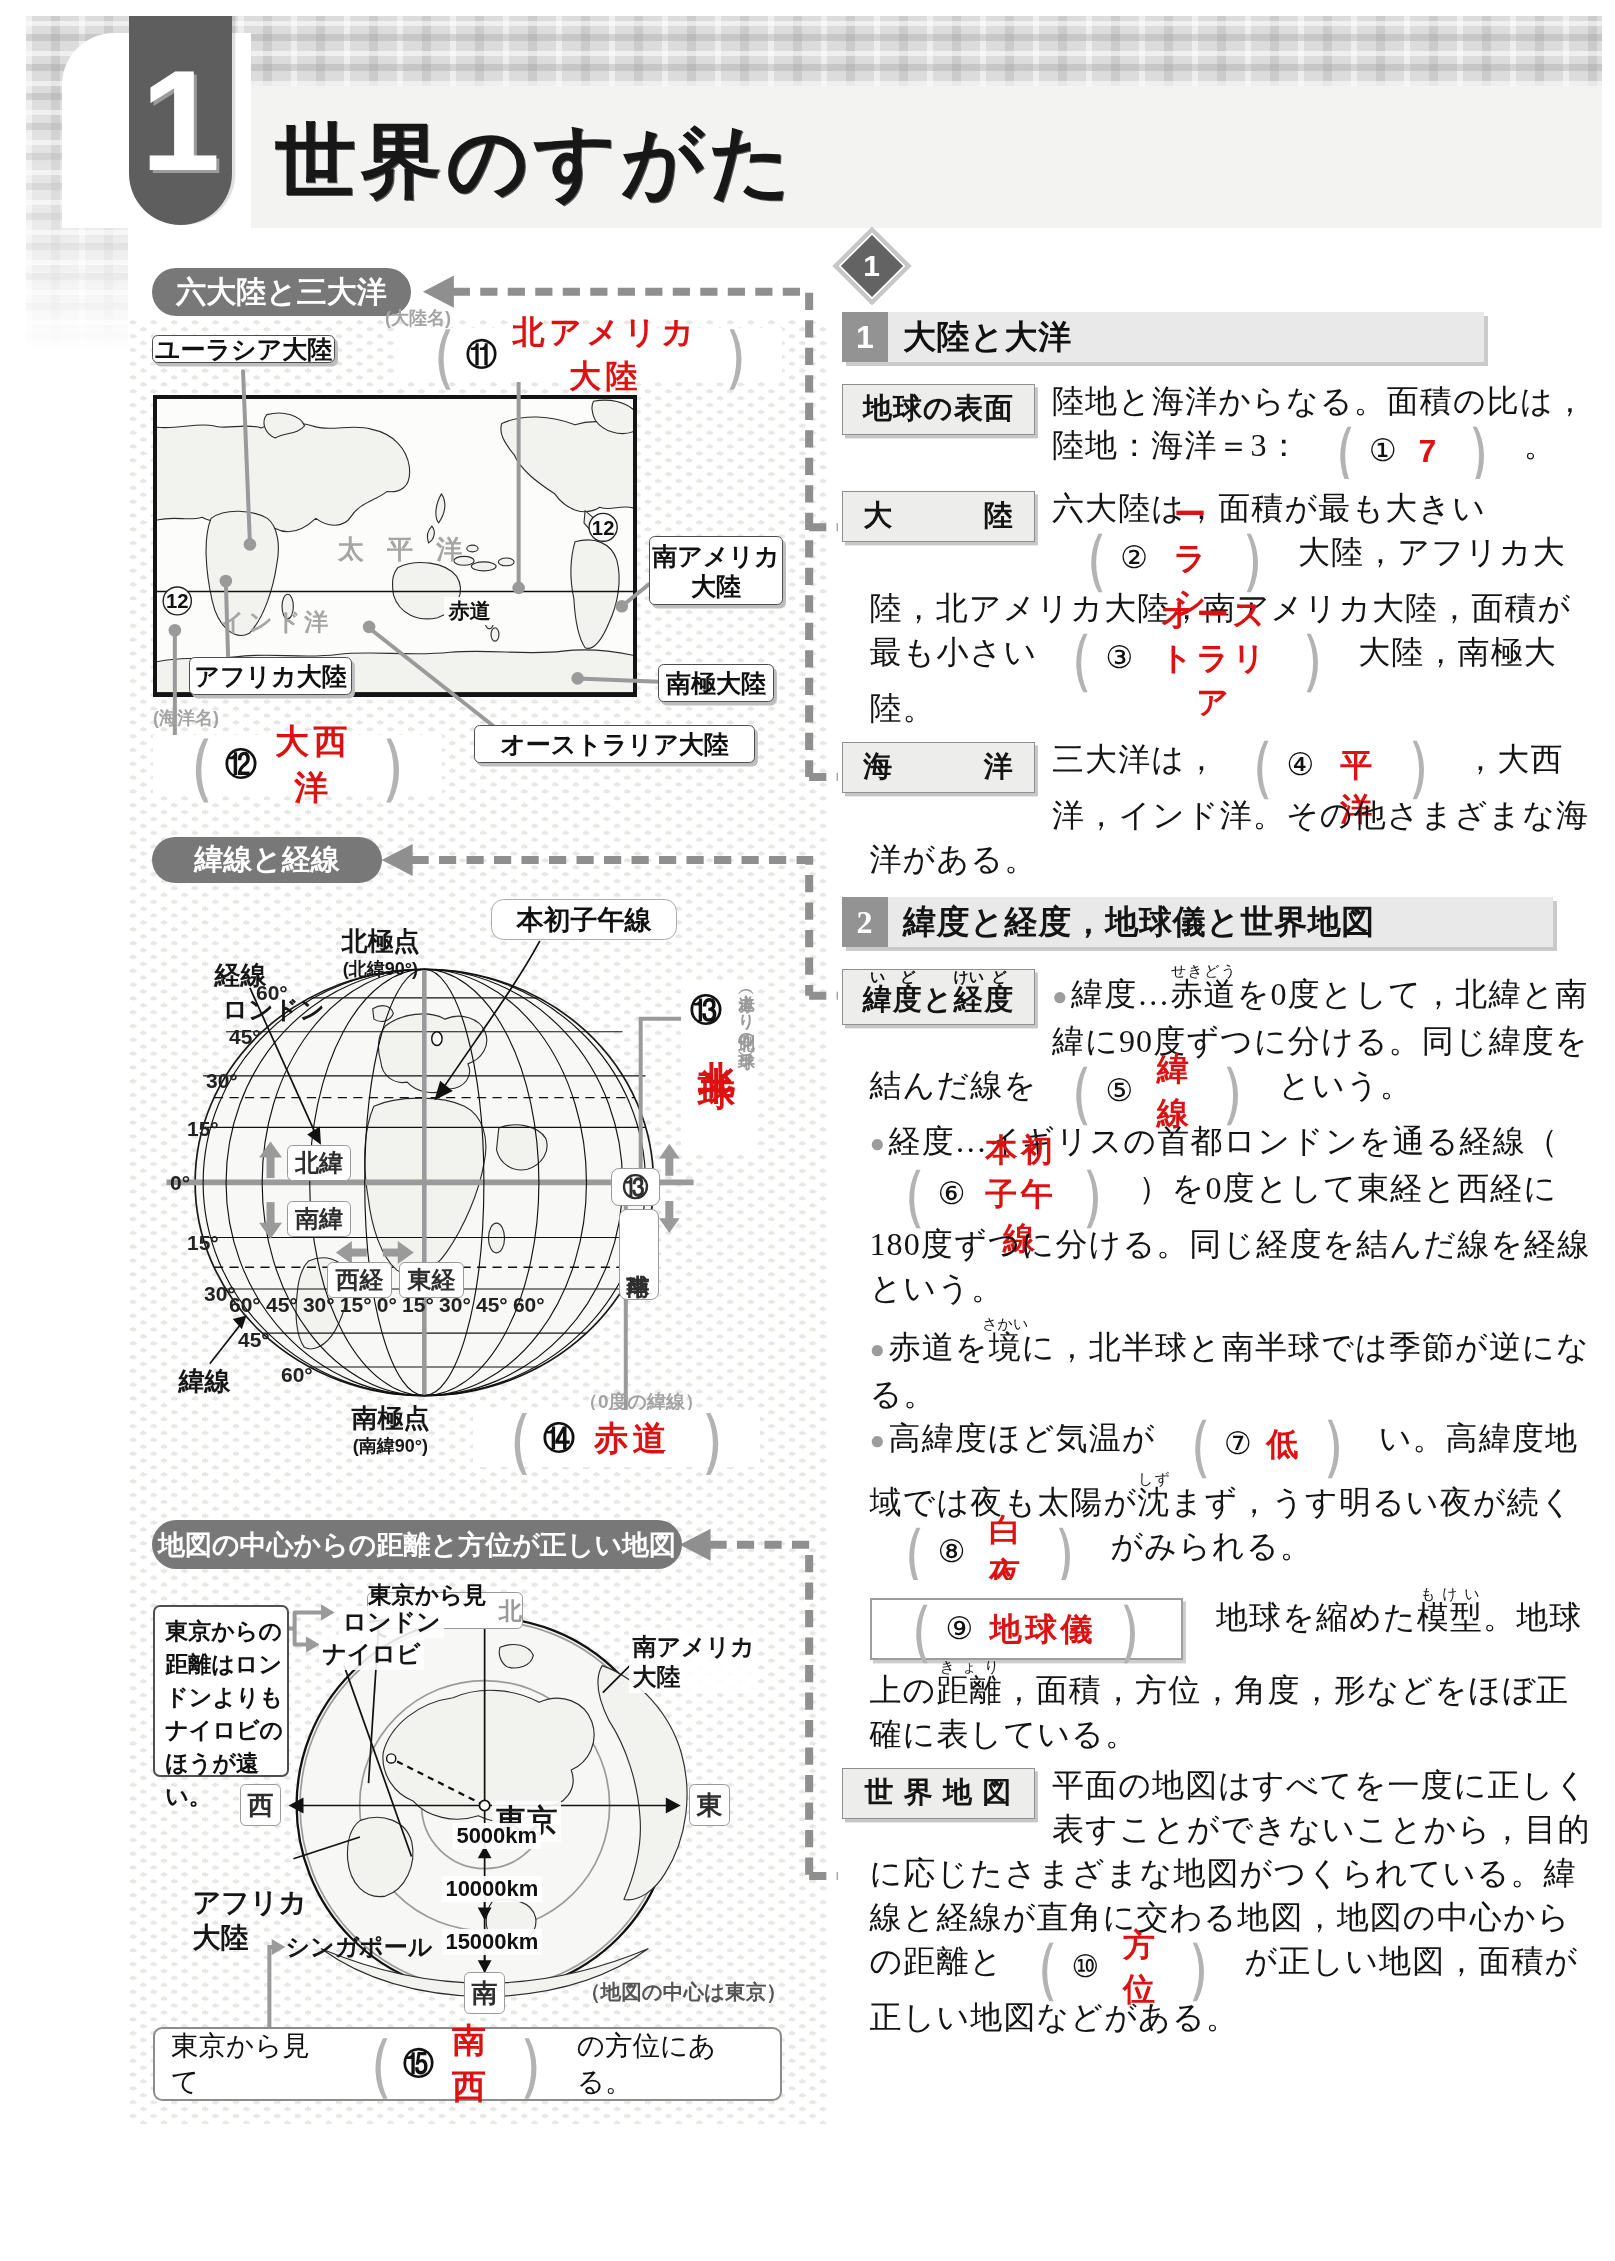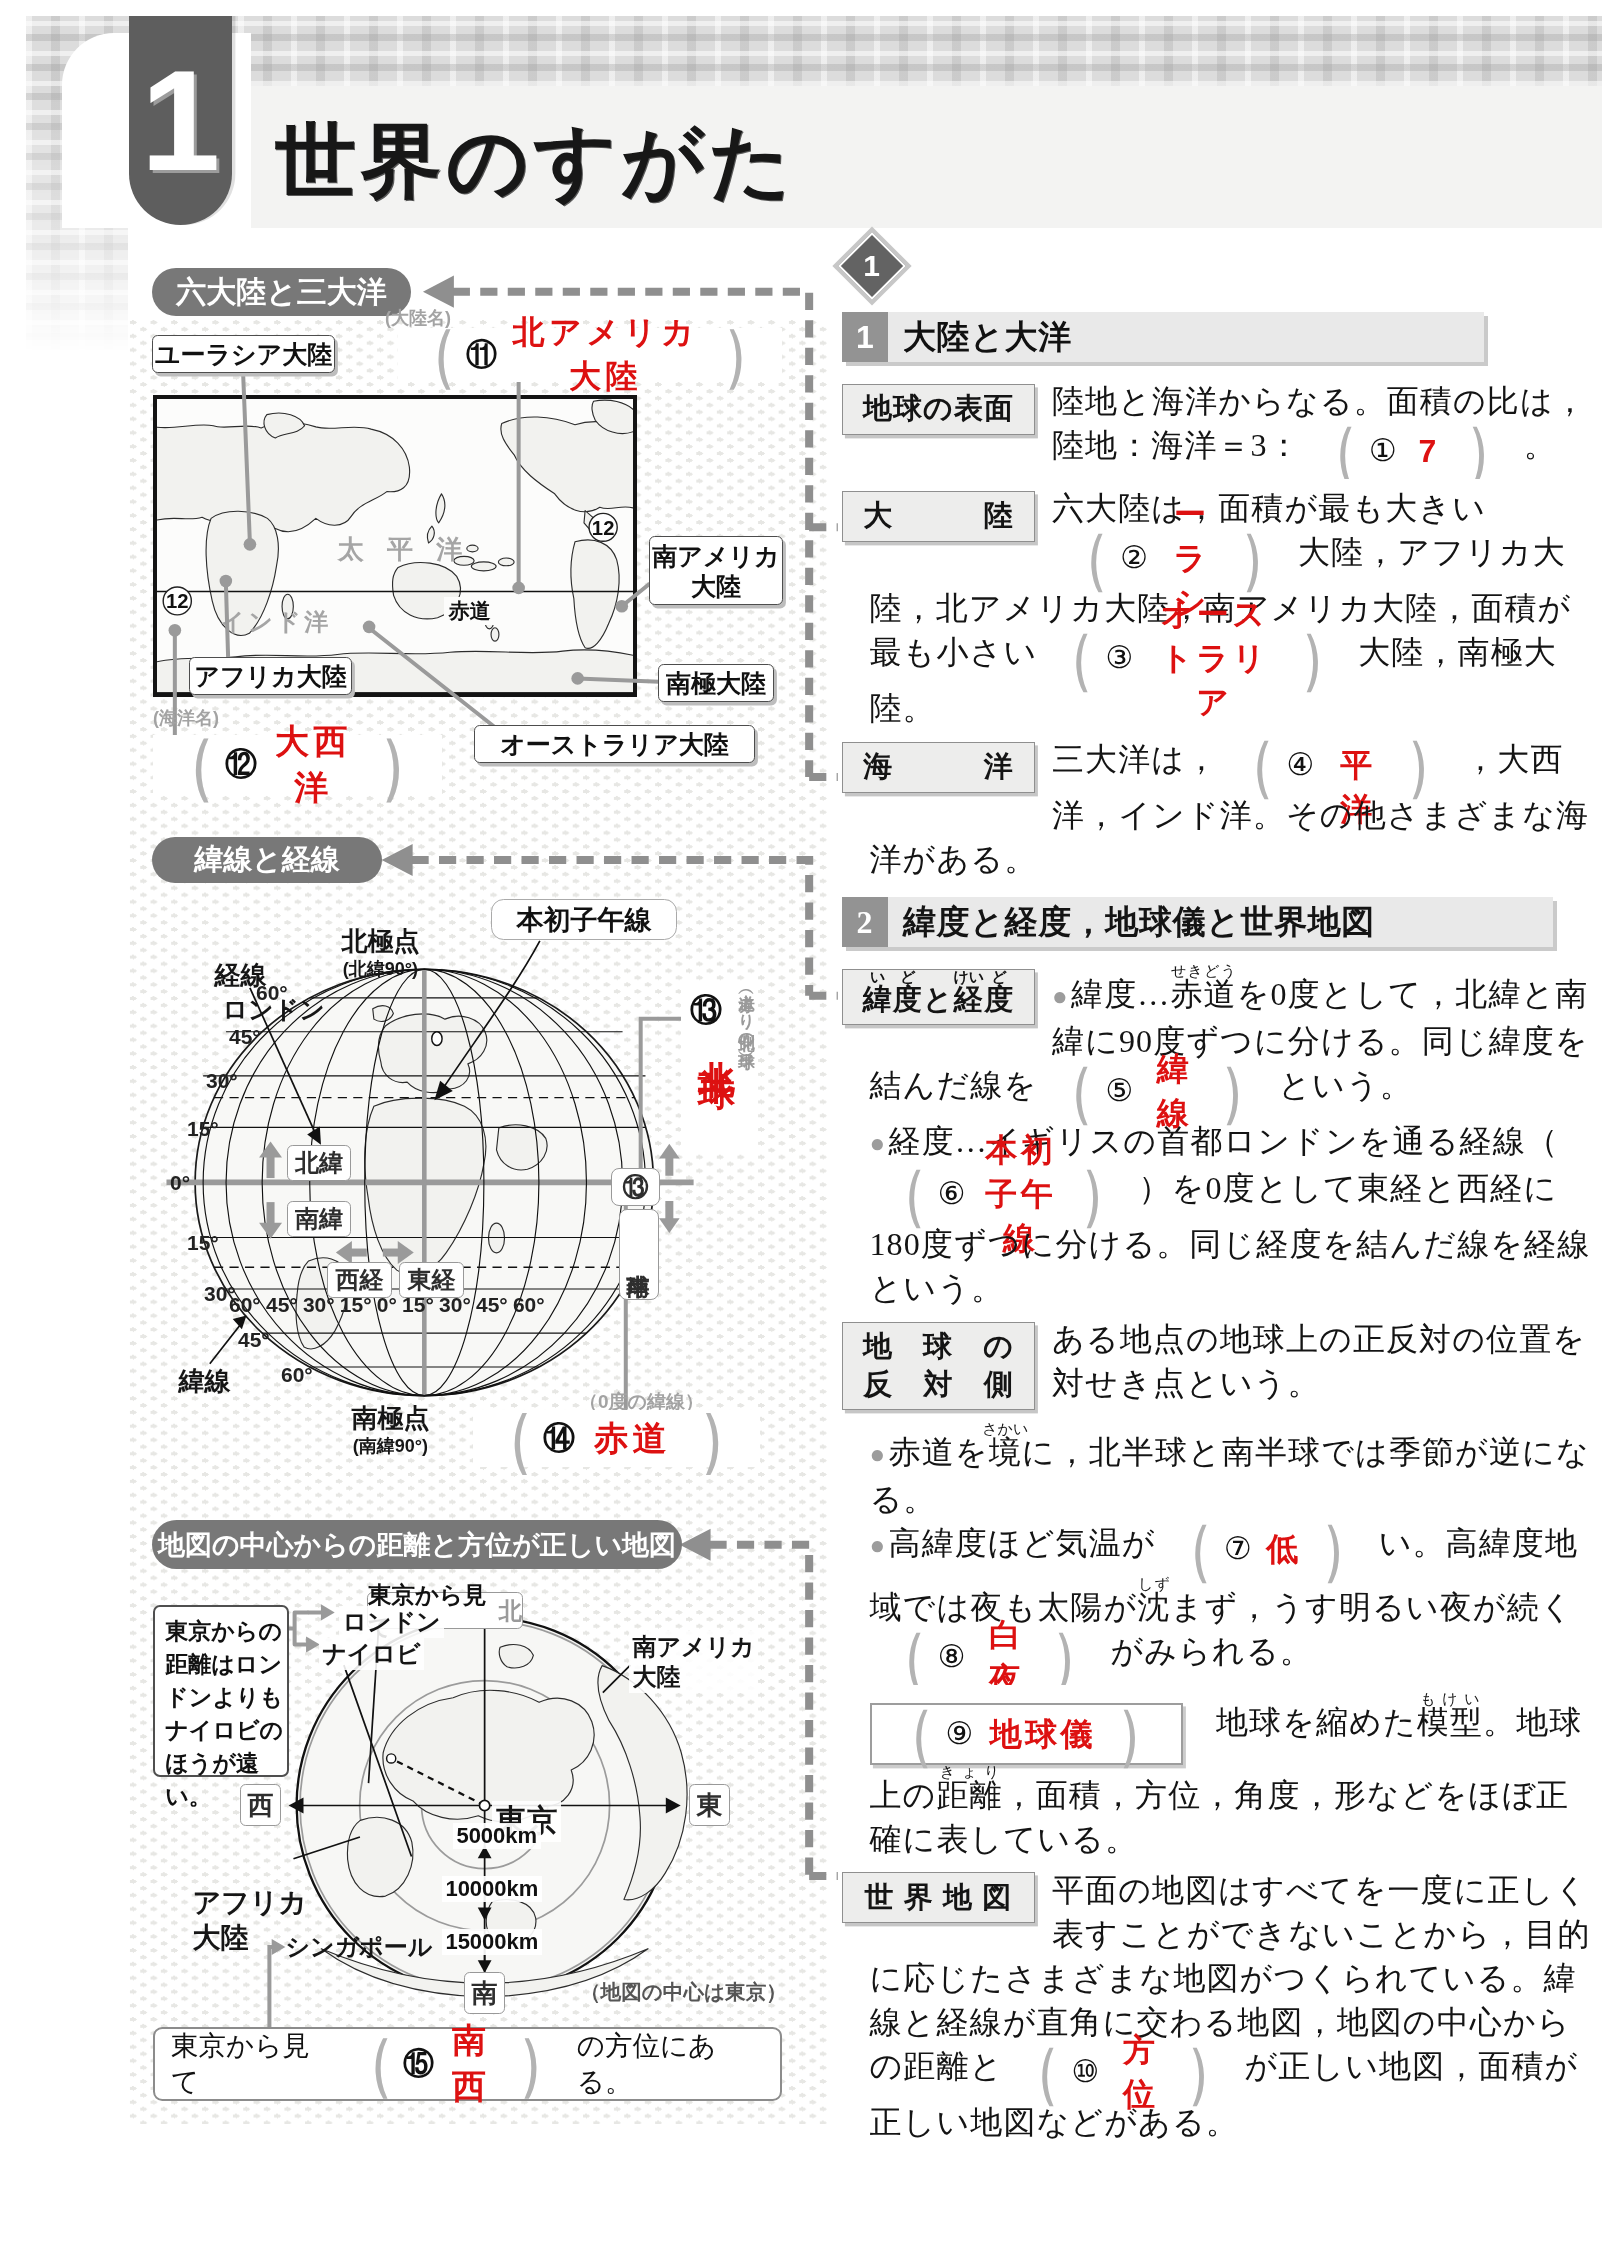--- a/index.html
+++ b/index.html
@@ -129,21 +129,21 @@
 <div class="abs fig-pill" style="left:152px;top:268px;width:259px;height:48px;font-size:30px;">
   <span>六大陸と三大洋</span>
 </div>
 <div class="abs fig-note" style="left:385px;top:306px;">(大陸名)</div>
 <div class="abs fig-ans" style="left:398px;top:328px;width:384px;height:54px;">
   <span class="lp" style="font-size:68px;">（</span>
   <span class="anum" style="font-size:31px;">⑪</span>
   <span class="ared" style="font-size:32px;">北アメリカ大陸</span>
   <span class="rp" style="font-size:68px;">）</span>
 </div>
-<div class="abs fig-label" style="left:152px;top:335px;width:183px;height:38px;">ユーラシア大陸</div>
+<div class="abs fig-label" style="left:152px;top:335px;width:183px;height:28px;">ユーラシア大陸</div>
 
 <div class="abs map-frame" style="left:153px;top:395px;width:484px;height:302px;">
 <svg width="476" height="294" viewBox="0 0 845 527" preserveAspectRatio="none">
   <rect x="0" y="0" width="845" height="527" fill="#fcfcfb"></rect>
   <path class="land" d="M-4,218 C30,208 55,220 80,212 C100,225 130,218 148,228 C165,215 185,240 210,232 C240,248 265,230 282,214 C300,228 330,234 345,210 C360,186 388,182 408,166 C430,168 452,160 448,122 C444,90 420,62 380,54 C350,44 310,58 282,50 C250,40 215,36 185,52 C160,42 120,56 100,48 C70,42 30,56 -4,50 Z"></path>
   <path class="land" d="M195,28 C225,20 255,30 262,48 C250,64 225,60 210,70 C190,62 185,40 195,28 Z"></path>
   <path class="land" d="M505,170 C515,185 512,205 500,222 C492,212 494,188 505,170 Z"></path>
   <path class="land" d="M488,228 C496,238 492,252 482,258 C478,246 480,236 488,228 Z"></path>
   <ellipse class="land" cx="545" cy="290" rx="18" ry="8"></ellipse>
       <ellipse class="land" cx="580" cy="300" rx="22" ry="8"></ellipse>
@@ -364,21 +364,20 @@
           <span class="lp">（</span>
           <span class="anum">⑤</span>
           <span class="ared">緯線</span>
           <span class="rp">）</span>
         </span>という。<br><span class="bullet">●</span>経度…イギリスの首都ロンドンを通る経線（<span class="ansbr" style="width: 269px;">
           <span class="lp">（</span>
           <span class="anum">⑥</span>
           <span class="ared">本初子午線</span>
           <span class="rp">）</span>
         </span>）を0度として東経と西経に180度ずつに分ける。同じ経度を結んだ線を経線という。</div>
-      <div class="entry"><span class="kwbox">地　球　の<br>反　対　側</span>ある地点の地球上の正反対の位置を対せき点という。</div>
       <div class="entry"><span class="bullet">●</span>赤道を<ruby>境<rt>さかい</rt></ruby>に，北半球と南半球では季節が逆になる。<br><span class="bullet">●</span>高緯度ほど気温が<span class="ansbr" style="width: 223px;">
           <span class="lp">（</span>
           <span class="anum">⑦</span>
           <span class="ared">低</span>
           <span class="rp">）</span>
         </span>い。高緯度地域では夜も太陽が<ruby>沈<rt>しず</rt></ruby>まず，うす明るい夜が続く<span class="ansbr" style="width: 241px;">
           <span class="lp">（</span>
           <span class="anum">⑧</span>
           <span class="ared">白夜</span>
           <span class="rp">）</span>

